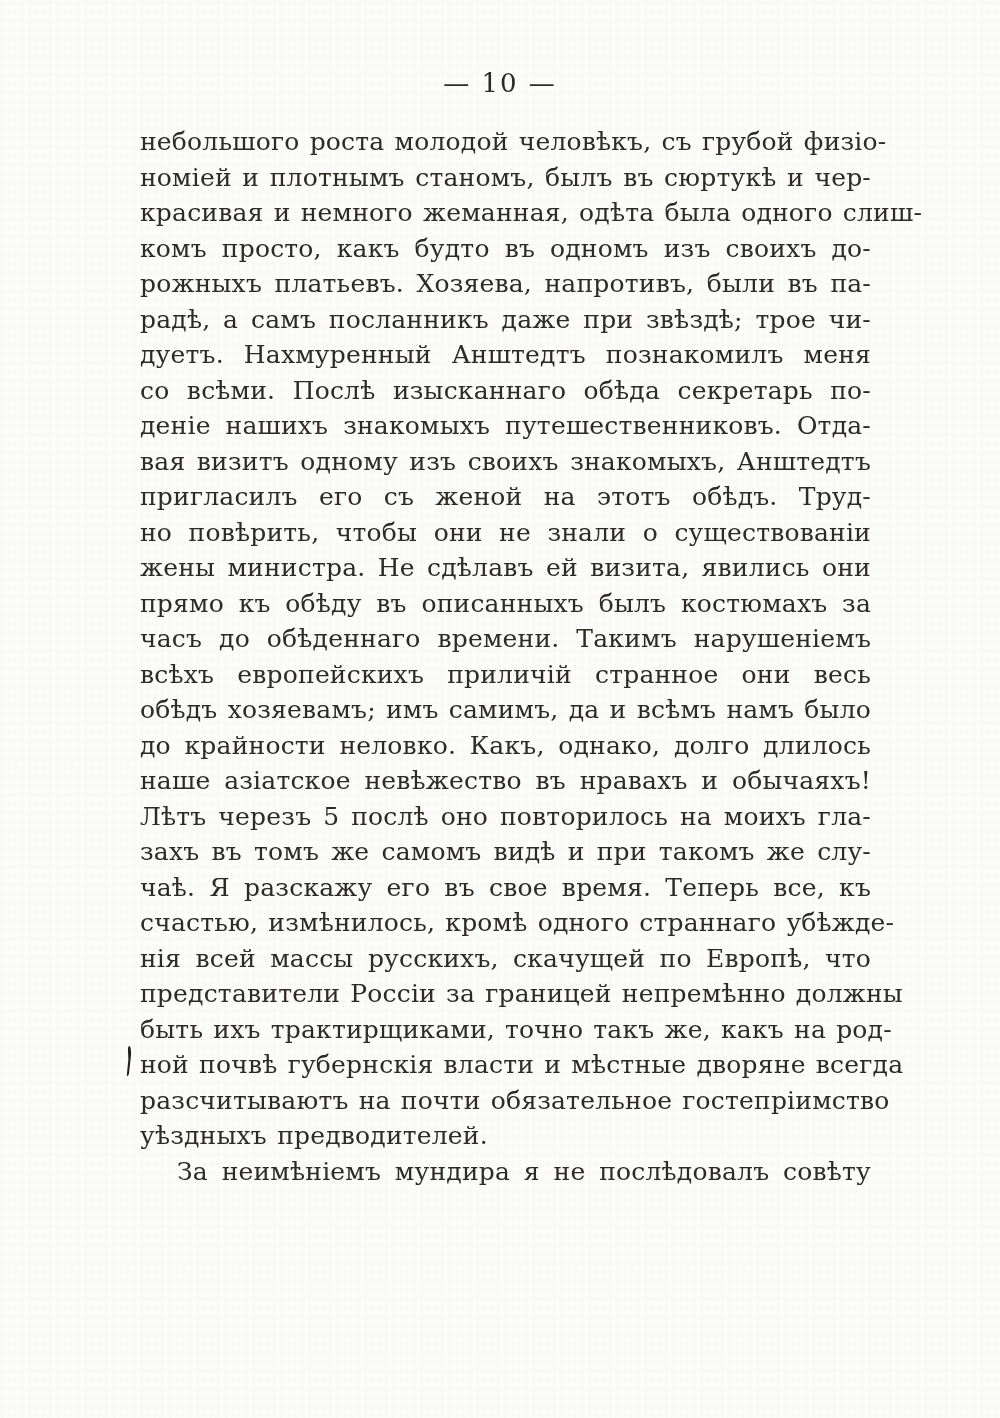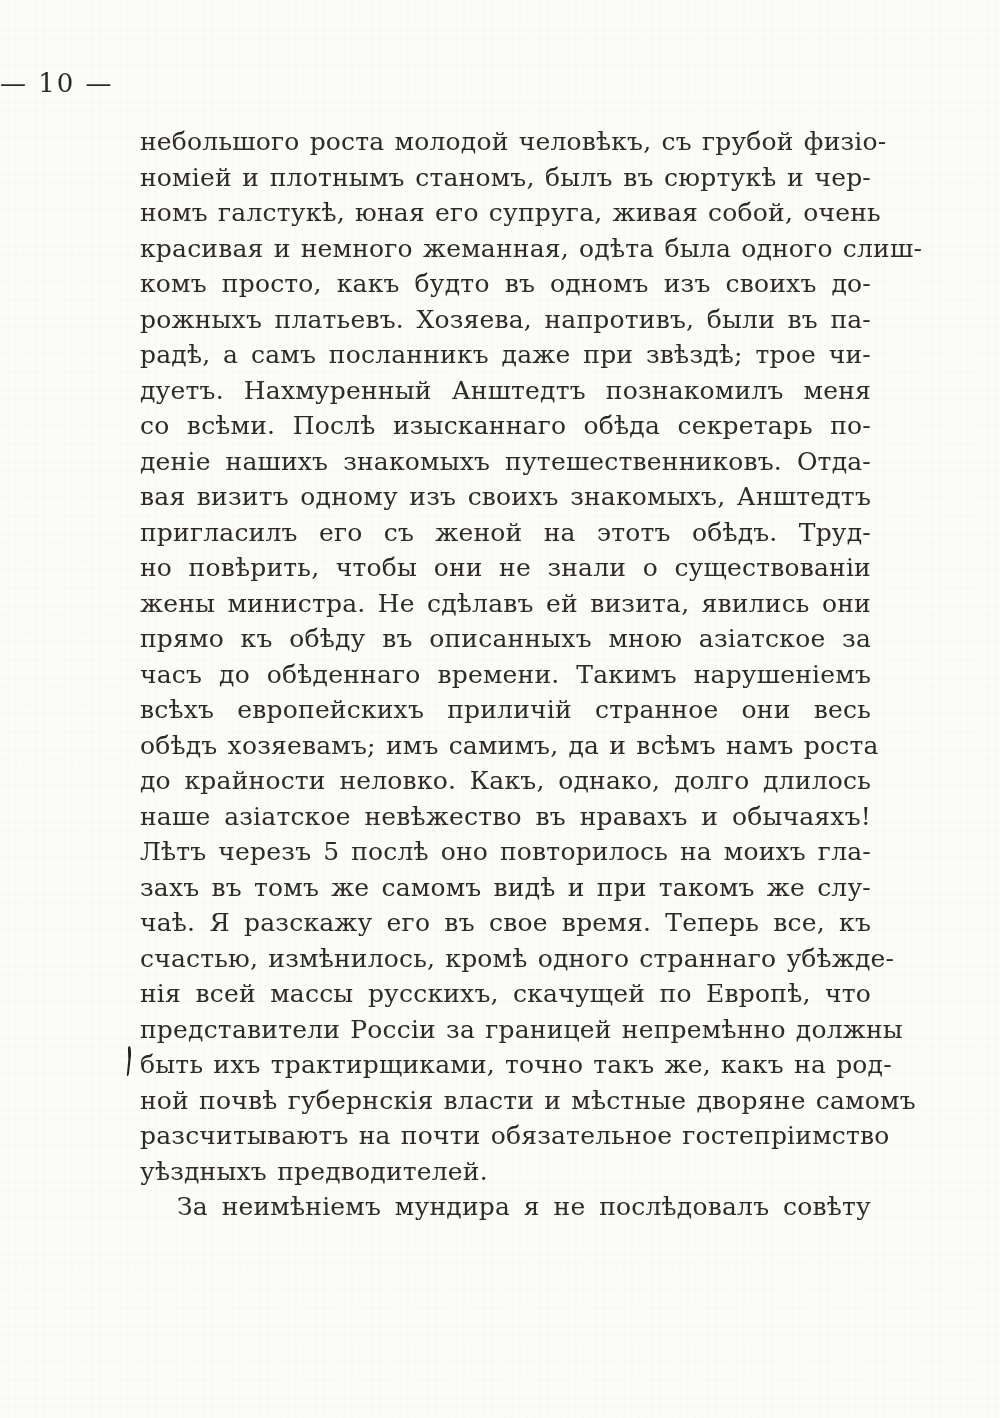--- a/index.html
+++ b/index.html
@@ -18,20 +18,21 @@
       repeating-linear-gradient(0deg, rgba(120,115,105,0.010) 0 4px, rgba(0,0,0,0) 4px 9px);
     overflow: hidden;
     font-family: "DejaVu Serif", serif;
     color: #2e2a26;
   }
   .page-header {
     position: absolute;
     top: 68px;
     left: 0;
     width: 1000px;
+    text-align: center;
     font-size: 26px;
     letter-spacing: 2px;
     color: #2b2825;
   }
   .text-block {
     position: absolute;
     left: 140px;
     top: 124px;
     width: 731px;
   }
@@ -67,44 +68,43 @@
 </head>
 <body>
 
 <div class="page">
   <div class="page-header">
     <span>— 10 —</span>
   </div>
   <div class="text-block" id="textblock">
       <div class="line">небольшого роста молодой человѣкъ, съ грубой физіо-</div>
       <div class="line">номіей и плотнымъ станомъ, былъ въ сюртукѣ и чер-</div>
-      <div class="line">номъ галстукѣ, юная его супруга, живая собой, очень</div>
       <div class="line">красивая и немного жеманная, одѣта была одного слиш-</div>
       <div class="line">комъ просто, какъ будто въ одномъ изъ своихъ до-</div>
       <div class="line">рожныхъ платьевъ. Хозяева, напротивъ, были въ па-</div>
       <div class="line">радѣ, а самъ посланникъ даже при звѣздѣ; трое чи-</div>
       <div class="line">дуетъ. Нахмуренный Анштедтъ познакомилъ меня</div>
       <div class="line">со всѣми. Послѣ изысканнаго обѣда секретарь по-</div>
       <div class="line">деніе нашихъ знакомыхъ путешественниковъ. Отда-</div>
       <div class="line">вая визитъ одному изъ своихъ знакомыхъ, Анштедтъ</div>
       <div class="line">пригласилъ его съ женой на этотъ обѣдъ. Труд-</div>
       <div class="line">но повѣрить, чтобы они не знали о существованіи</div>
       <div class="line">жены министра. Не сдѣлавъ ей визита, явились они</div>
-      <div class="line">прямо къ обѣду въ описанныхъ мною азіатское за</div>
+      <div class="line">прямо къ обѣду въ описанныхъ былъ костюмахъ за</div>
       <div class="line">часъ до обѣденнаго времени. Такимъ нарушеніемъ</div>
       <div class="line">всѣхъ европейскихъ приличій странное они весь</div>
-      <div class="line">обѣдъ хозяевамъ; имъ самимъ, да и всѣмъ намъ роста</div>
+      <div class="line">обѣдъ хозяевамъ; имъ самимъ, да и всѣмъ намъ было</div>
       <div class="line">до крайности неловко. Какъ, однако, долго длилось</div>
       <div class="line">наше азіатское невѣжество въ нравахъ и обычаяхъ!</div>
       <div class="line">Лѣтъ черезъ 5 послѣ оно повторилось на моихъ гла-</div>
       <div class="line">захъ въ томъ же самомъ видѣ и при такомъ же слу-</div>
       <div class="line">чаѣ. Я разскажу его въ свое время. Теперь все, къ</div>
       <div class="line">счастью, измѣнилось, кромѣ одного страннаго убѣжде-</div>
       <div class="line">нія всей массы русскихъ, скачущей по Европѣ, что</div>
       <div class="line">представители Россіи за границей непремѣнно должны</div>
       <div class="line">быть ихъ трактирщиками, точно такъ же, какъ на род-</div>
-      <div class="line">ной почвѣ губернскія власти и мѣстные дворяне самомъ</div>
+      <div class="line">ной почвѣ губернскія власти и мѣстные дворяне всегда</div>
       <div class="line">разсчитываютъ на почти обязательное гостепріимство</div>
       <div class="line no-justify">уѣздныхъ предводителей.</div>
       <div class="line indent">За неимѣніемъ мундира я не послѣдовалъ совѣту</div>
     </div>
   <div class="margin-mark"></div>
 </div>
 
 </body></html>

